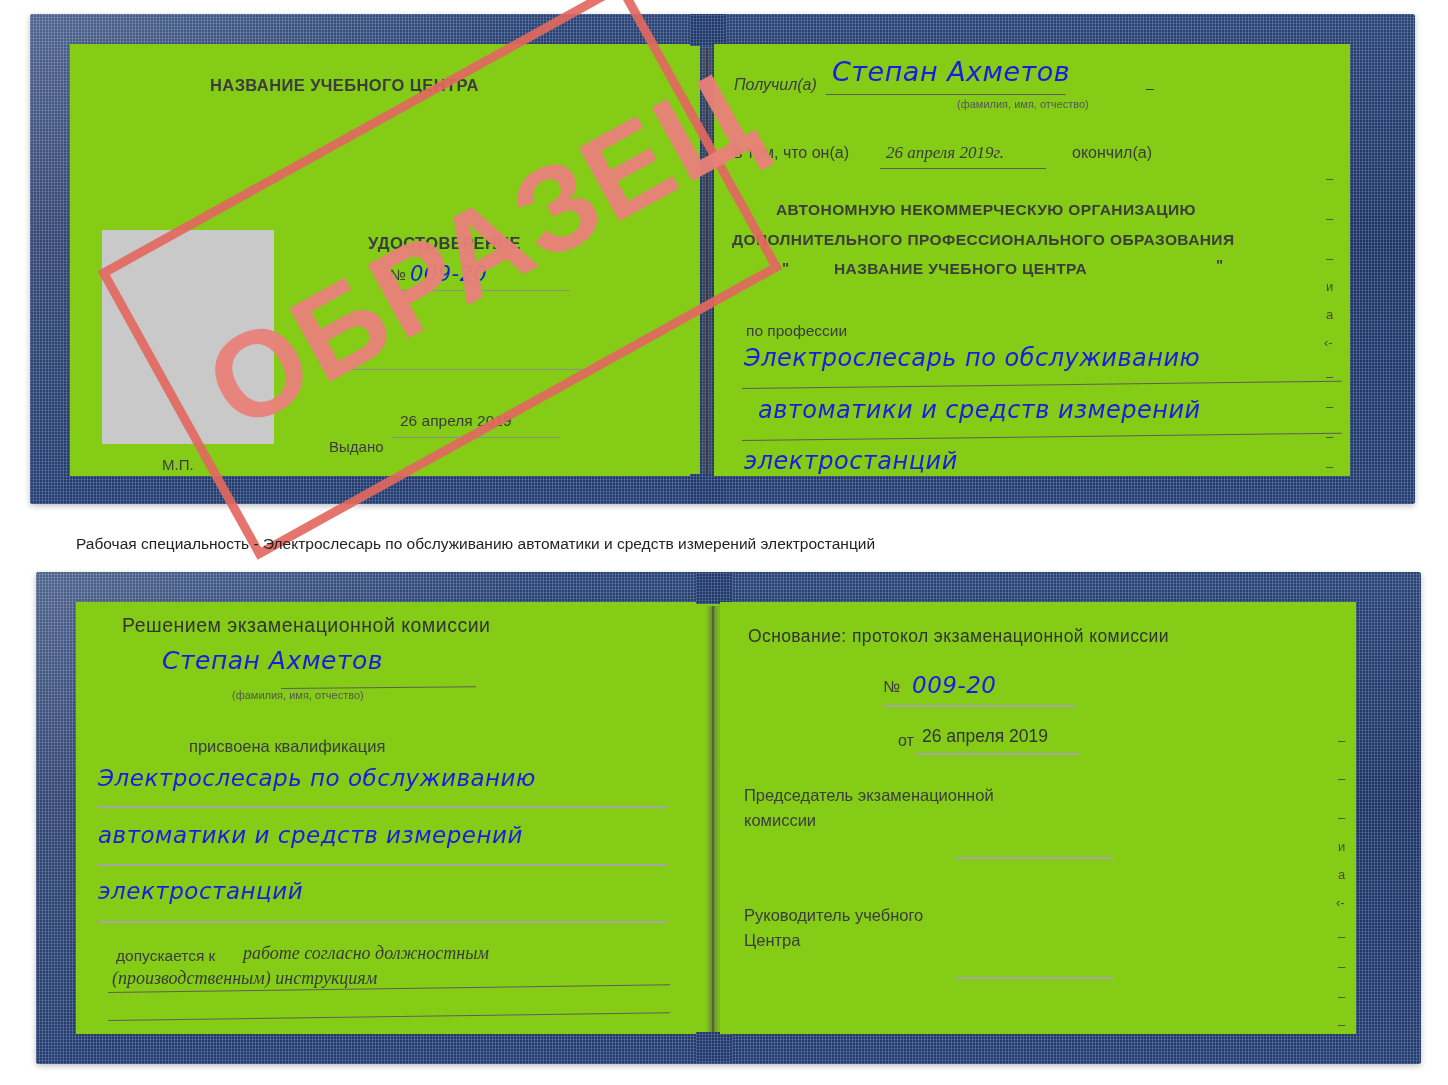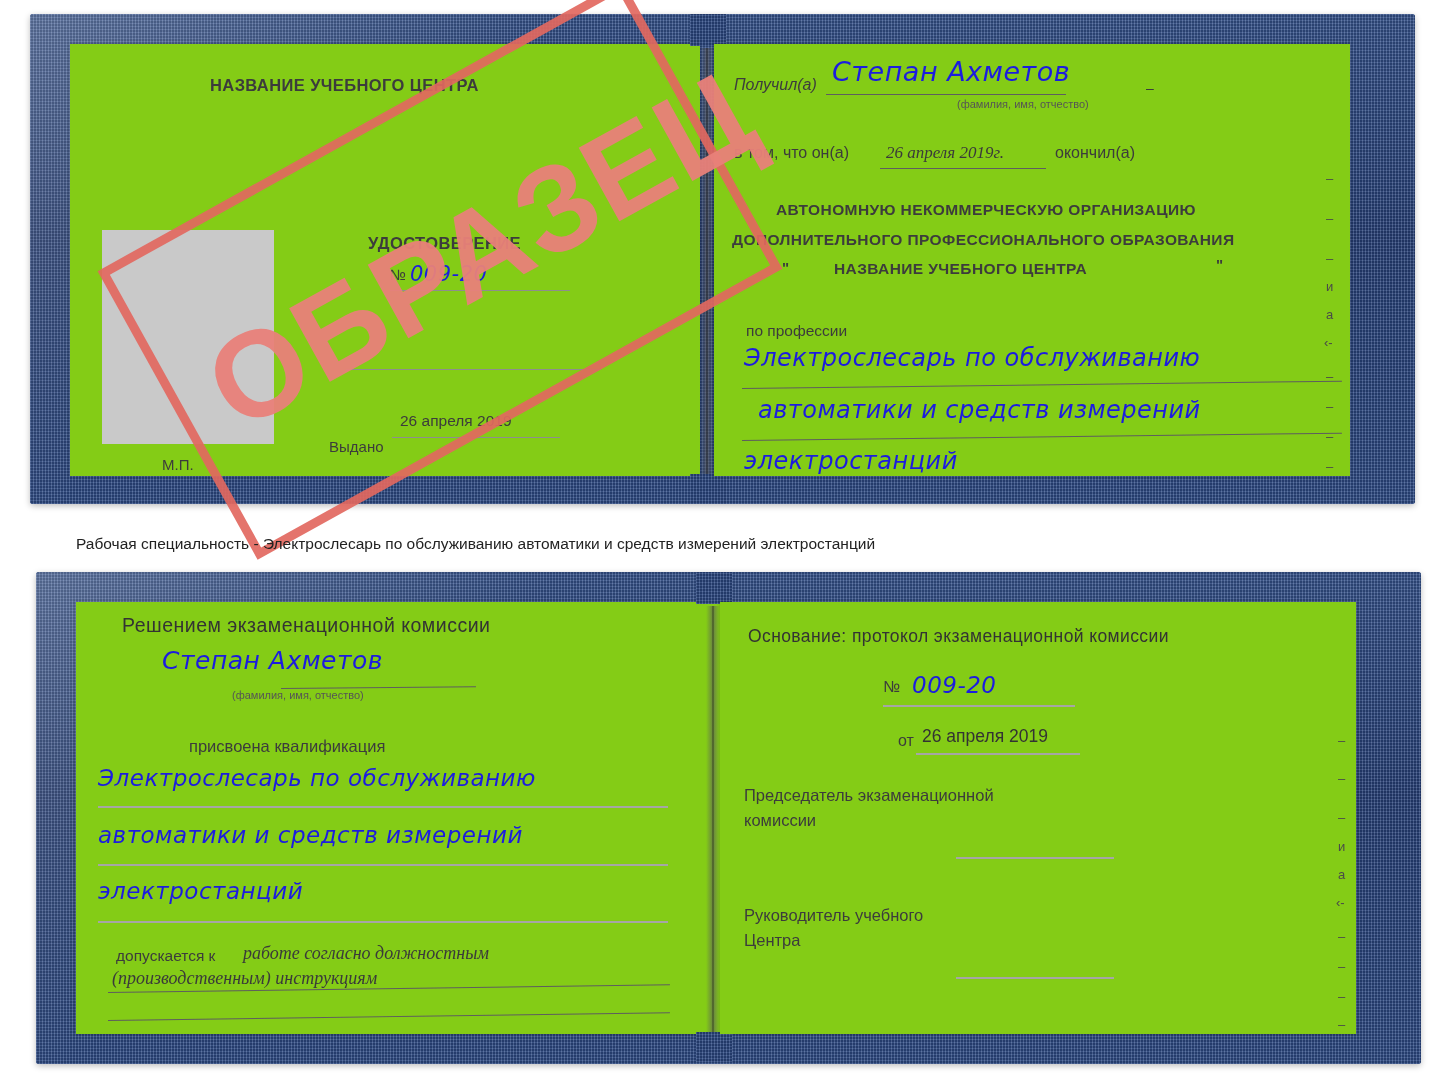--- a/index.html
+++ b/index.html
@@ -158,21 +158,21 @@
 
     <div class="t" style="left:20px;top:32px;font-size:16px;font-style:italic;">Получил(а)</div>
     <div class="hand" style="left:118px;top:12px;font-size:27px;">Степан Ахметов</div>
     <div class="rule rule-dark" style="left:112px;top:50px;width:240px;"></div>
     <div class="t t-sm" style="left:243px;top:54px;">(фамилия, имя, отчество)</div>
     <div class="t" style="left:432px;top:36px;font-size:14px;">–</div>
 
     <div class="t" style="left:20px;top:100px;font-size:16px;">в том, что он(а)</div>
     <div class="hand-serif" style="left:172px;top:99px;font-size:17px;">26 апреля 2019г.</div>
     <div class="rule rule-dark" style="left:166px;top:124px;width:166px;"></div>
-    <div class="t" style="left:341px;top:100px;font-size:16px;">окончил(а)</div>
+    <div class="t" style="left:358px;top:100px;font-size:16px;">окончил(а)</div>
 
     <div class="t t-caps" style="left:62px;top:157px;font-size:15.5px;">АВТОНОМНУЮ НЕКОММЕРЧЕСКУЮ ОРГАНИЗАЦИЮ</div>
     <div class="t t-caps" style="left:18px;top:187px;font-size:15.5px;">ДОПОЛНИТЕЛЬНОГО ПРОФЕССИОНАЛЬНОГО ОБРАЗОВАНИЯ</div>
     <div class="t t-caps" style="left:68px;top:215px;font-size:15px;">"</div>
     <div class="t t-caps" style="left:120px;top:216px;font-size:15.5px;">НАЗВАНИЕ УЧЕБНОГО ЦЕНТРА</div>
     <div class="t t-caps" style="left:502px;top:212px;font-size:15px;">"</div>
 
     <div class="t" style="left:32px;top:278px;font-size:15.5px;">по профессии</div>
 
     <div class="hand" style="left:30px;top:300px;font-size:24px;">Электрослесарь по обслуживанию</div>

